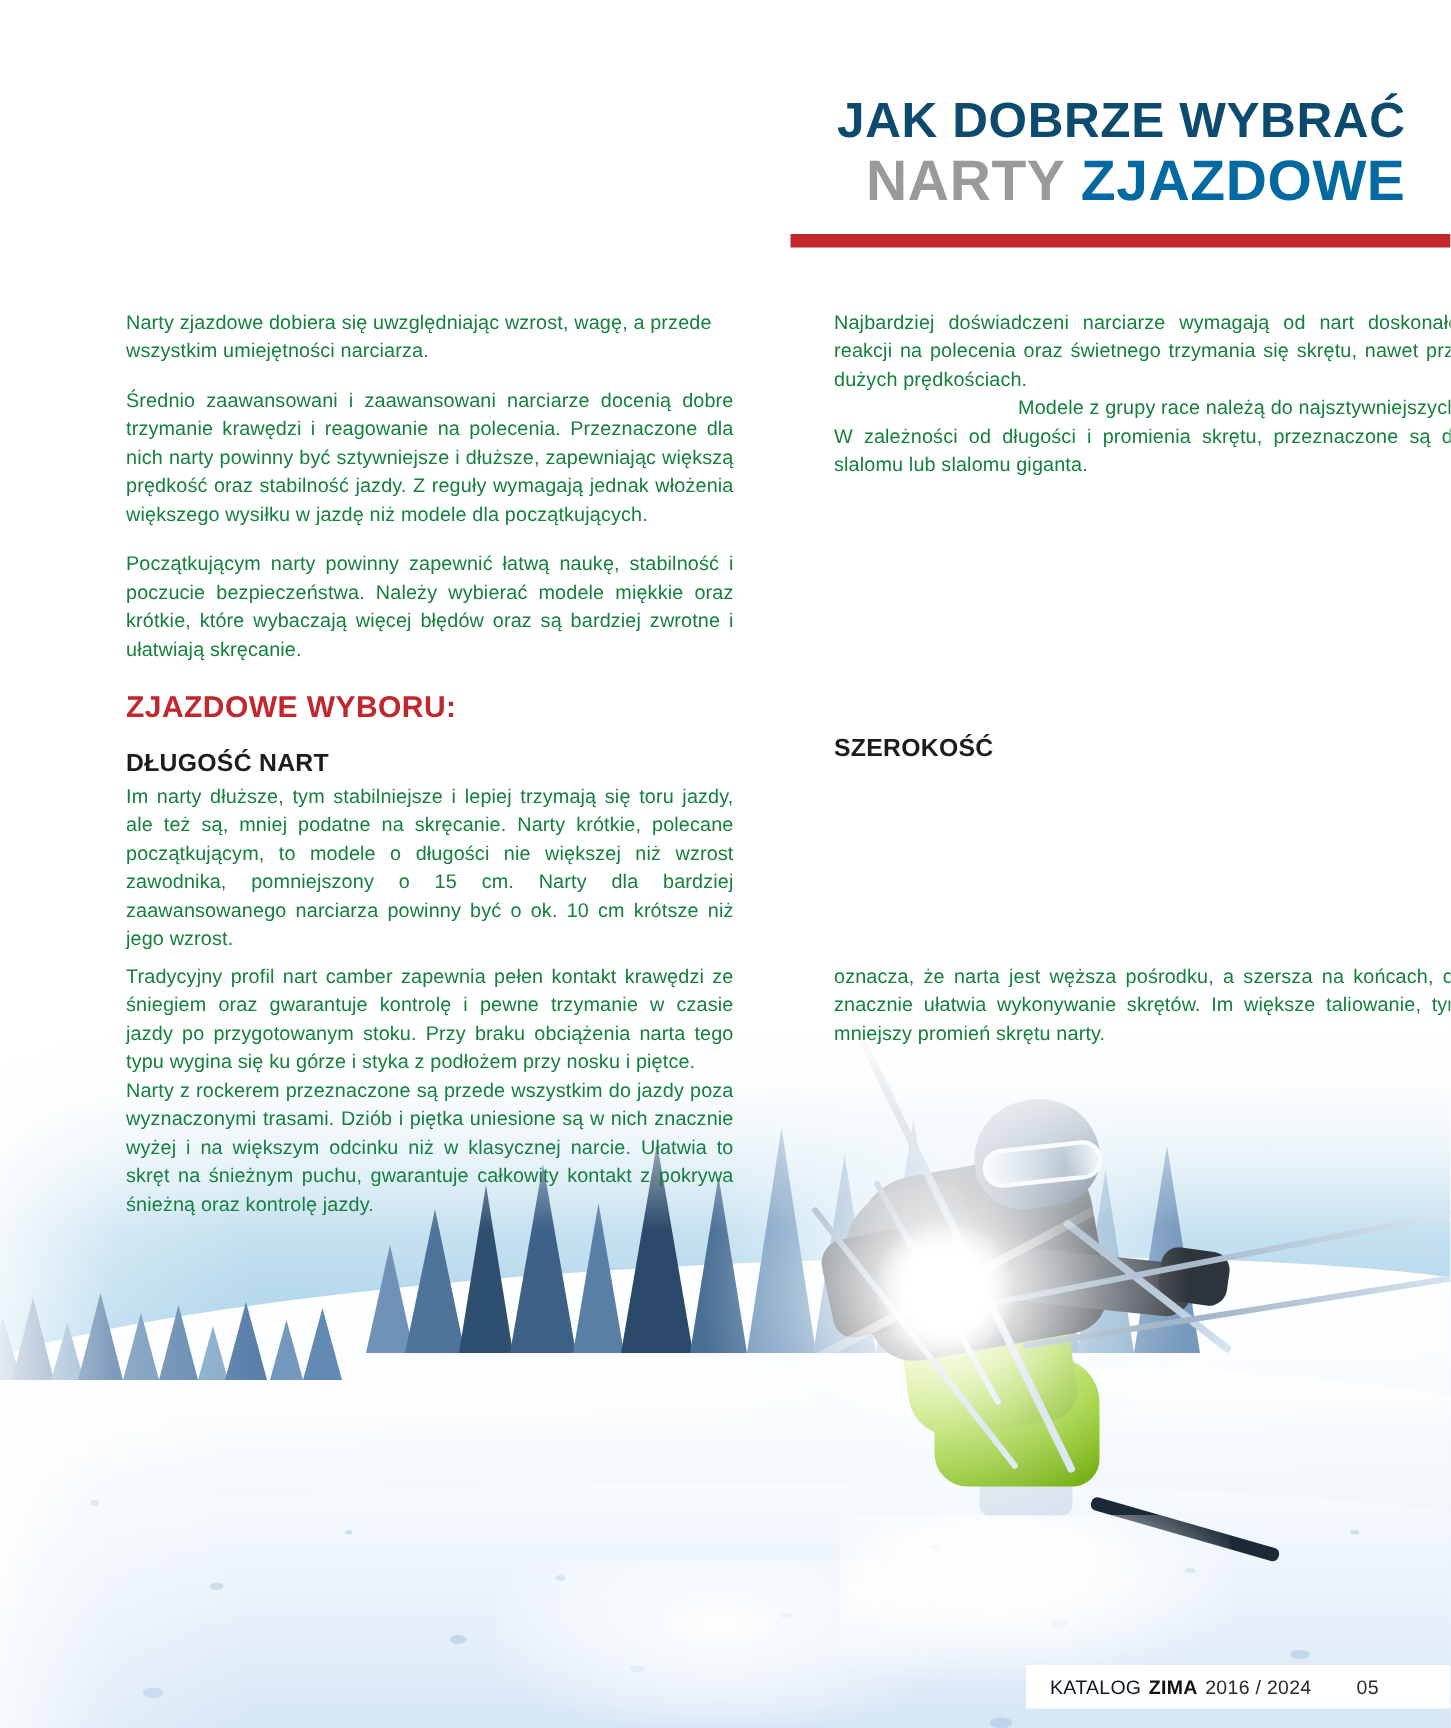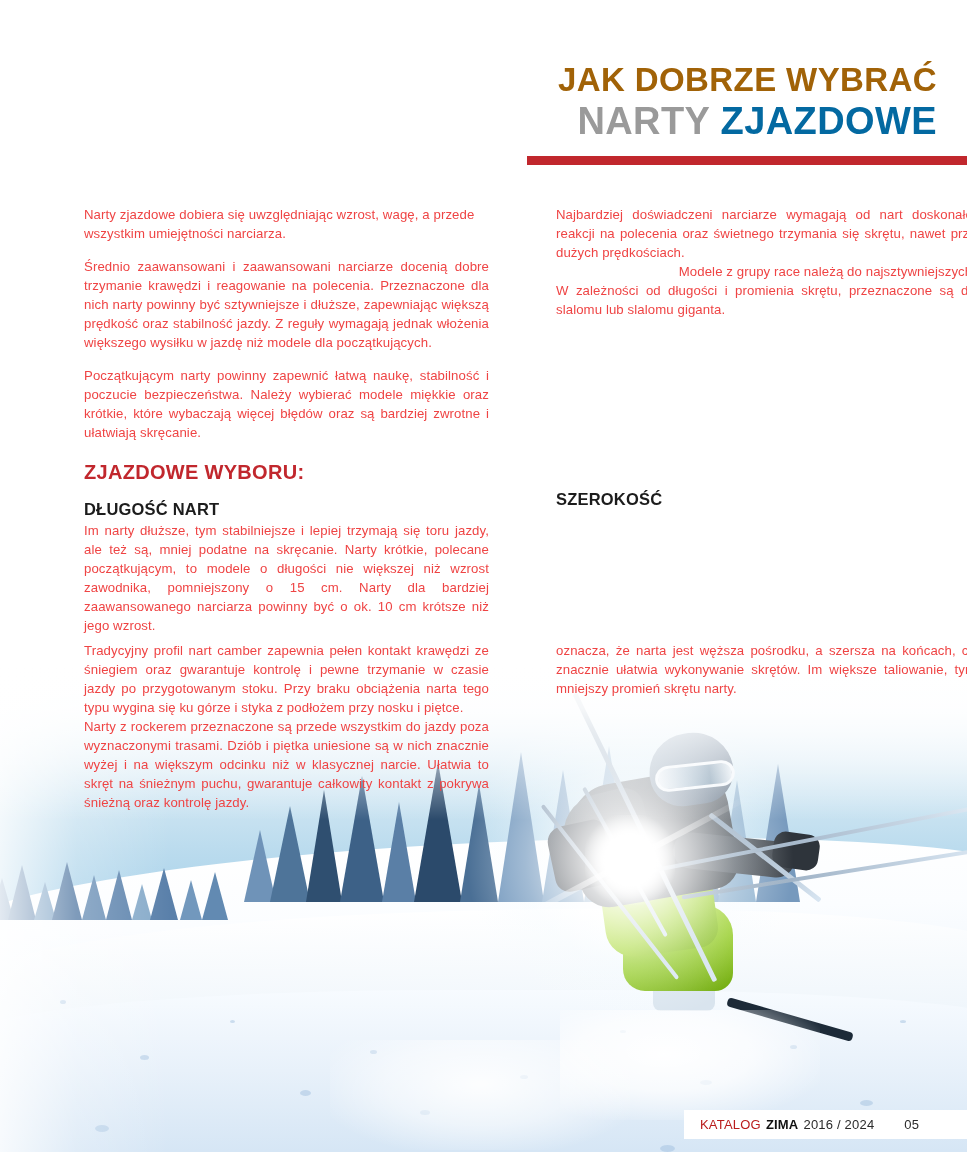--- a/index.html
+++ b/index.html
@@ -93,41 +93,41 @@
   .sk{position:absolute;}
 
   
   .pole{position:absolute;background:linear-gradient(90deg,#7e95ad,#d9e6f2);z-index:31;border-radius:2px;}
 
   
   .title-block{
     position:absolute;right:30px;top:62px;text-align:right;width:600px;z-index:60;
   }
   .title-line1{
-    font-size:33px;font-weight:700;letter-spacing:.4px;color:#a16207;line-height:1.08;
+    font-size:33px;font-weight:700;letter-spacing:.4px;color:#0c4a6e;line-height:1.08;
   }
   .title-line2{
     font-size:38px;font-weight:700;letter-spacing:.4px;line-height:1.12;margin-top:2px;
   }
   .t-gray{color:#9a9a9a;}
   .t-red{color:#0369a1;}
   .title-rule{
     position:absolute;left:527px;top:156px;width:440px;height:9px;background:#c1272d;z-index:60;
   }
 
   
   .col{position:absolute;z-index:55;}
   .col-left{left:84px;width:405px;}
   .col-right{left:518px;width:420px;margin-left:38px;}
 
   p.body{
     margin:0 0 14px 0;
     font-size:13.2px;
     line-height:1.44;
-    color:#ef4444;
+    color:#15803d;
     text-align:justify;
     letter-spacing:.1px;
   }
   p.body.tight{margin-bottom:0;}
 
   .kryteria{
     position:absolute;left:84px;top:461px;z-index:55;
     color:#c1272d;font-size:20px;font-weight:600;letter-spacing:.3px;
   }
   h3.sub{
@@ -321,19 +321,19 @@
   <div class="sec col-left" style="top:641px;">
     <p class="body tight">Tradycyjny profil nart camber zapewnia pełen kontakt krawędzi ze śniegiem oraz gwarantuje kontrolę i pewne trzymanie w czasie jazdy po przygotowanym stoku. Przy braku obciążenia narta tego typu wygina się ku górze i styka z podłożem przy nosku i piętce.</p>
     <p class="body tight">Narty z rockerem przeznaczone są przede wszystkim do jazdy poza wyznaczonymi trasami. Dziób i piętka uniesione są w nich znacznie wyżej i na większym odcinku niż w klasycznej narcie. Ułatwia to skręt na śnieżnym puchu, gwarantuje całkowity kontakt z pokrywa śnieżną oraz kontrolę jazdy.</p>
   </div>
 
   <div class="sec col-right" style="top:641px;">
     <p class="body tight">oznacza, że narta jest węższa pośrodku, a szersza na końcach, co znacznie ułatwia wykonywanie skrętów. Im większe taliowanie, tym mniejszy promień skrętu narty.</p>
   </div>
 
   <div style="position:absolute;left:684px;top:1110px;width:283px;height:29px;background:#ffffff;z-index:70;display:flex;align-items:center;">
-    <span style="font-size:13px;color:#b91c1c;letter-spacing:.2px;margin-left:16px;">KATALOG</span>
+    <span style="font-size:13px;color:#0f172a;letter-spacing:.2px;margin-left:16px;">KATALOG</span>
     <span style="font-size:13px;color:#111;font-weight:700;letter-spacing:.2px;margin-left:5px;">ZIMA</span>
     <span style="font-size:13px;color:#2b2b2b;letter-spacing:.2px;margin-left:5px;">2016 / 2024</span>
     <span style="font-size:13px;color:#2b2b2b;letter-spacing:.2px;margin-left:30px;">05</span>
   </div>
 
 </div>
 
 </body></html>

